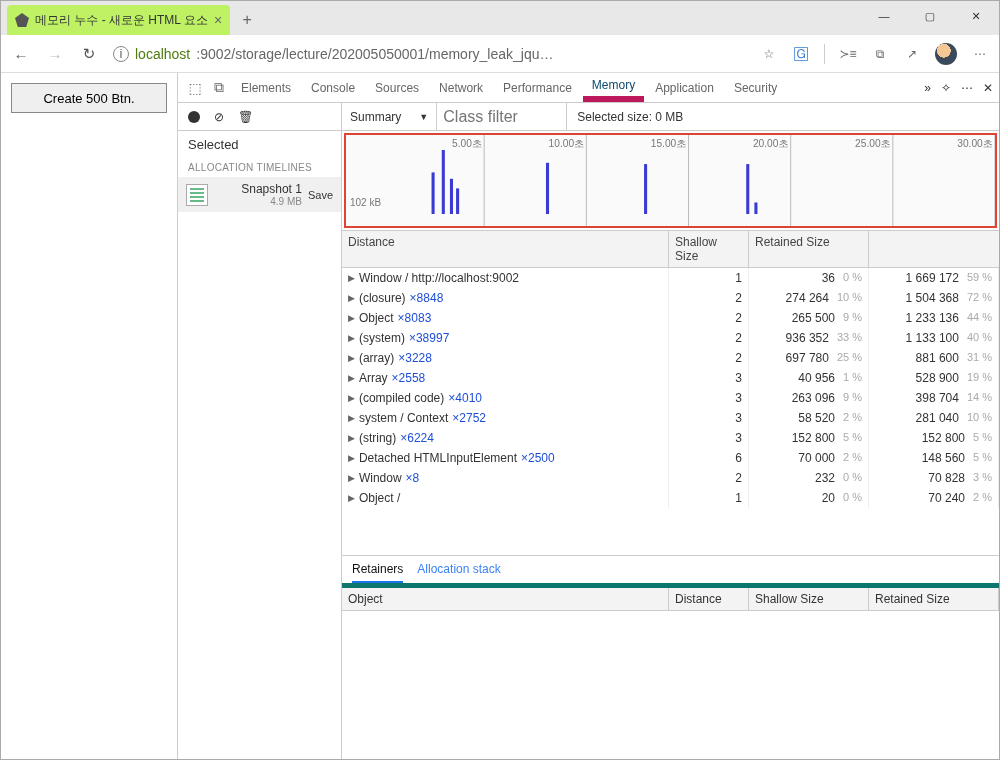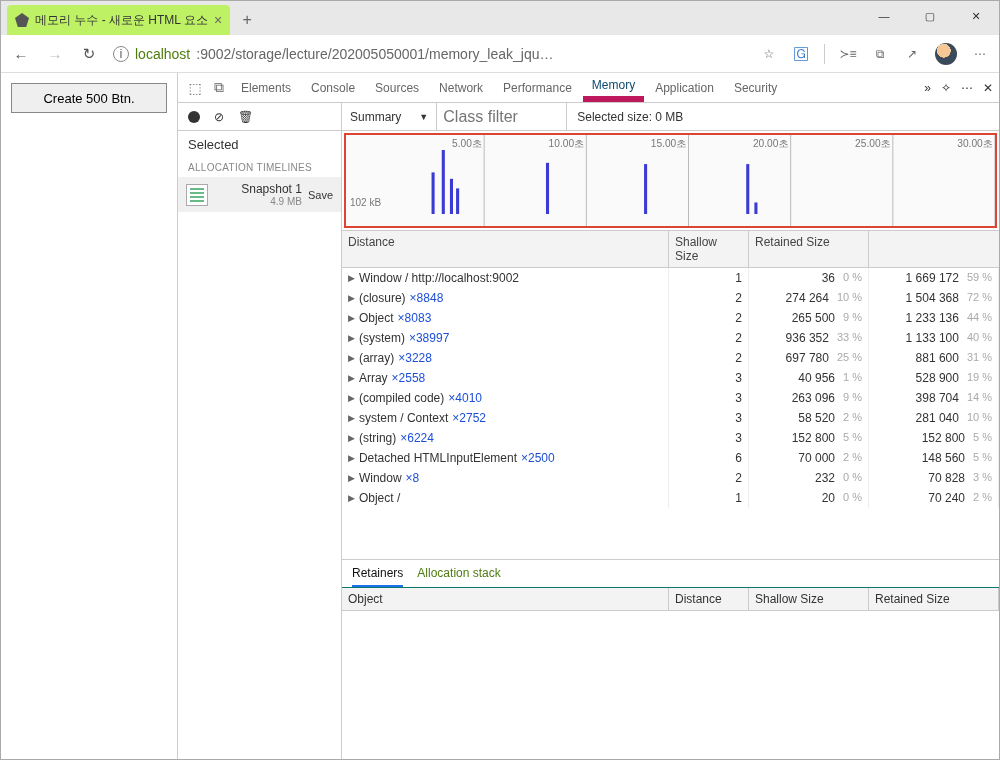--- a/index.html
+++ b/index.html
@@ -75,22 +75,22 @@
 .trow > div { padding: 3px 6px; border-right: 1px solid #eee; white-space: nowrap; }
 .trow .c0 { display: flex; align-items: center; gap: 4px; }
 .trow .c0 .arr { font-size: 9px; color: #666; }
 .trow .mult { color: #1d4ed8; }
 .trow .num { text-align: right; }
 .trow .pct { color: #aaa; font-size: 11px; padding-left: 4px; }
 .splitcell { display: flex; justify-content: flex-end; gap: 4px; }
 
 
 .retainers { border-top: 1px solid #ccc; }
-.rettabs { display: flex; gap: 14px; padding: 6px 10px 0 10px; font-size: 12px; border-bottom: 1px solid #0f766e; }
-.rettab { padding-bottom: 5px; color: #4d7c0f; cursor: pointer; }
+.rettabs { display: flex; gap: 14px; padding: 6px 10px 0 10px; font-size: 12px; border-bottom: 5px solid #0f766e; }
+.rettab { padding-bottom: 5px; color: #3b82f6; cursor: pointer; }
 .rettab.active { color: #111; border-bottom: 2px solid #1a73e8; }
 .rethd { display: grid; grid-template-columns: 1fr 80px 120px 130px; background: #f3f3f3; border-bottom: 1px solid #ccc; }
 .rethd > div { padding: 4px 6px; border-right: 1px solid #ccc; }
 .retbody { height: 150px; }
 
 svg .bar { fill: #3b3bd4; }
 svg .tick { stroke: #bbb; stroke-width: 1; }
 svg .ticklbl { font-size: 10px; fill: #777; }
 </style>
 </head>

